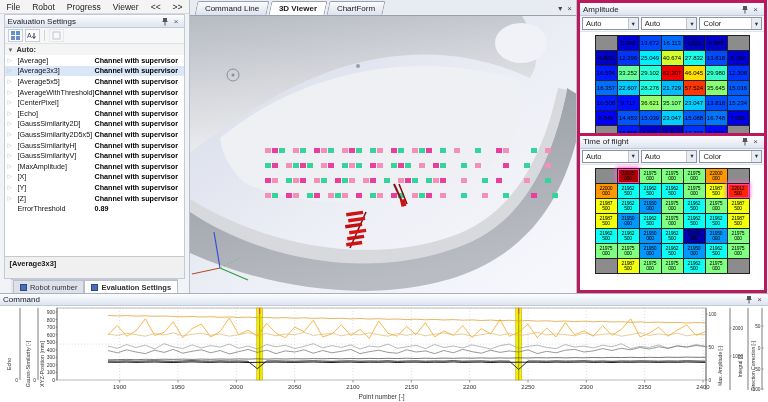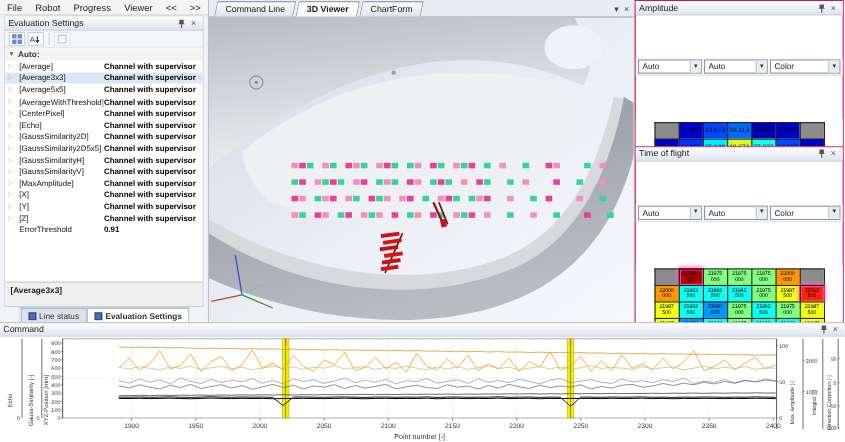--- a/index.html
+++ b/index.html
@@ -36,21 +36,21 @@
   .center-col{width:387px;display:flex;flex-direction:column;border-right:1px solid #b9c0cc;background:#eceef4;}
   .tabstrip{height:16px;flex:none;display:flex;align-items:flex-end;padding:1px 4px 0 6px;background:#e8ebf2;border-bottom:1px solid #9aa2b0;}
   .ctab{height:14px;display:flex;align-items:center;padding:0 8px;margin-right:2px;font-size:8px;border:1px solid #9aa2b0;border-bottom:none;border-radius:2px 2px 0 0;background:linear-gradient(#fafbfd,#dce2ee);transform:skewX(-12deg);}
   .ctab span{transform:skewX(12deg);display:block;white-space:nowrap;}
   .ctab.active{background:#fff;font-weight:bold;}
   .strip-ctrl{margin-left:auto;display:flex;gap:5px;align-items:center;color:#444;font-size:8px;padding-bottom:2px;}
   .viewport{flex:1;position:relative;overflow:hidden;}
   .viewport svg{position:absolute;left:0;top:0;}
   
   .right-col{width:190px;display:flex;flex-direction:column;}
-  .hm-panel{display:flex;flex-direction:column;background:#fff;border:1px solid #be185d;min-height:0;gap:39px;}
+  .hm-panel{display:flex;flex-direction:column;background:#fff;border:3px solid #be185d;min-height:0;}
   .hm-panel.amp{height:148px;}
   .hm-panel.tof{height:179px;}
   .combo-row{height:16px;flex:none;display:flex;gap:2px;align-items:center;padding:1px 2px;background:#f4f5f8;border-bottom:1px solid #e4e4e4;}
   .combo{height:13px;border:1px solid #8a96a8;background:#fff;display:flex;align-items:center;font-size:7.5px;padding-left:3px;}
   .combo .arr{margin-left:auto;width:10px;height:100%;display:flex;align-items:center;justify-content:center;font-size:5.5px;color:#333;background:#e9edf3;border-left:1px solid #c0c6d0;}
   .combo.c1{width:58px;}.combo.c2{width:58px;}.combo.c3{width:64px;}
   .hm-wrap{flex:1;display:flex;align-items:flex-start;justify-content:center;padding-top:3px;background:#fff;}
   .hm{display:grid;grid-template-columns:repeat(7,22px);grid-auto-rows:15px;border-right:1px solid #222;border-bottom:1px solid #222;}
   .hm-cell{border-left:1px solid #222;border-top:1px solid #222;display:flex;flex-direction:column;align-items:center;justify-content:center;font-size:6px;line-height:6px;color:#000;overflow:hidden;}
   .hm-cell.tofc{font-size:5px;line-height:5px;letter-spacing:-0.2px;}
@@ -164,29 +164,29 @@
             <div class="pg-row">
               <span class="pg-name"><span class="pg-exp">▷</span>[Y]</span>
               <span class="pg-val">Channel with supervisor</span>
             </div>
             <div class="pg-row">
               <span class="pg-name"><span class="pg-exp">▷</span>[Z]</span>
               <span class="pg-val">Channel with supervisor</span>
             </div>
             <div class="pg-row">
               <span class="pg-name">ErrorThreshold</span>
-              <span class="pg-val">0.91</span>
+              <span class="pg-val">0.89</span>
             </div>
           </div>
         <div class="pg-desc">[Average3x3]</div>
       </div>
       <div class="bottom-tabs" id="bottom-tabs">
           <div class="btab">
             <span class="bicon"></span>
-            <span>Line status</span>
+            <span>Robot number</span>
           </div>
           <div class="btab active">
             <span class="bicon"></span>
             <span>Evaluation Settings</span>
           </div>
         </div>
     </div>
 
     <div class="center-col">
       <div class="tabstrip" id="center-tabs">

